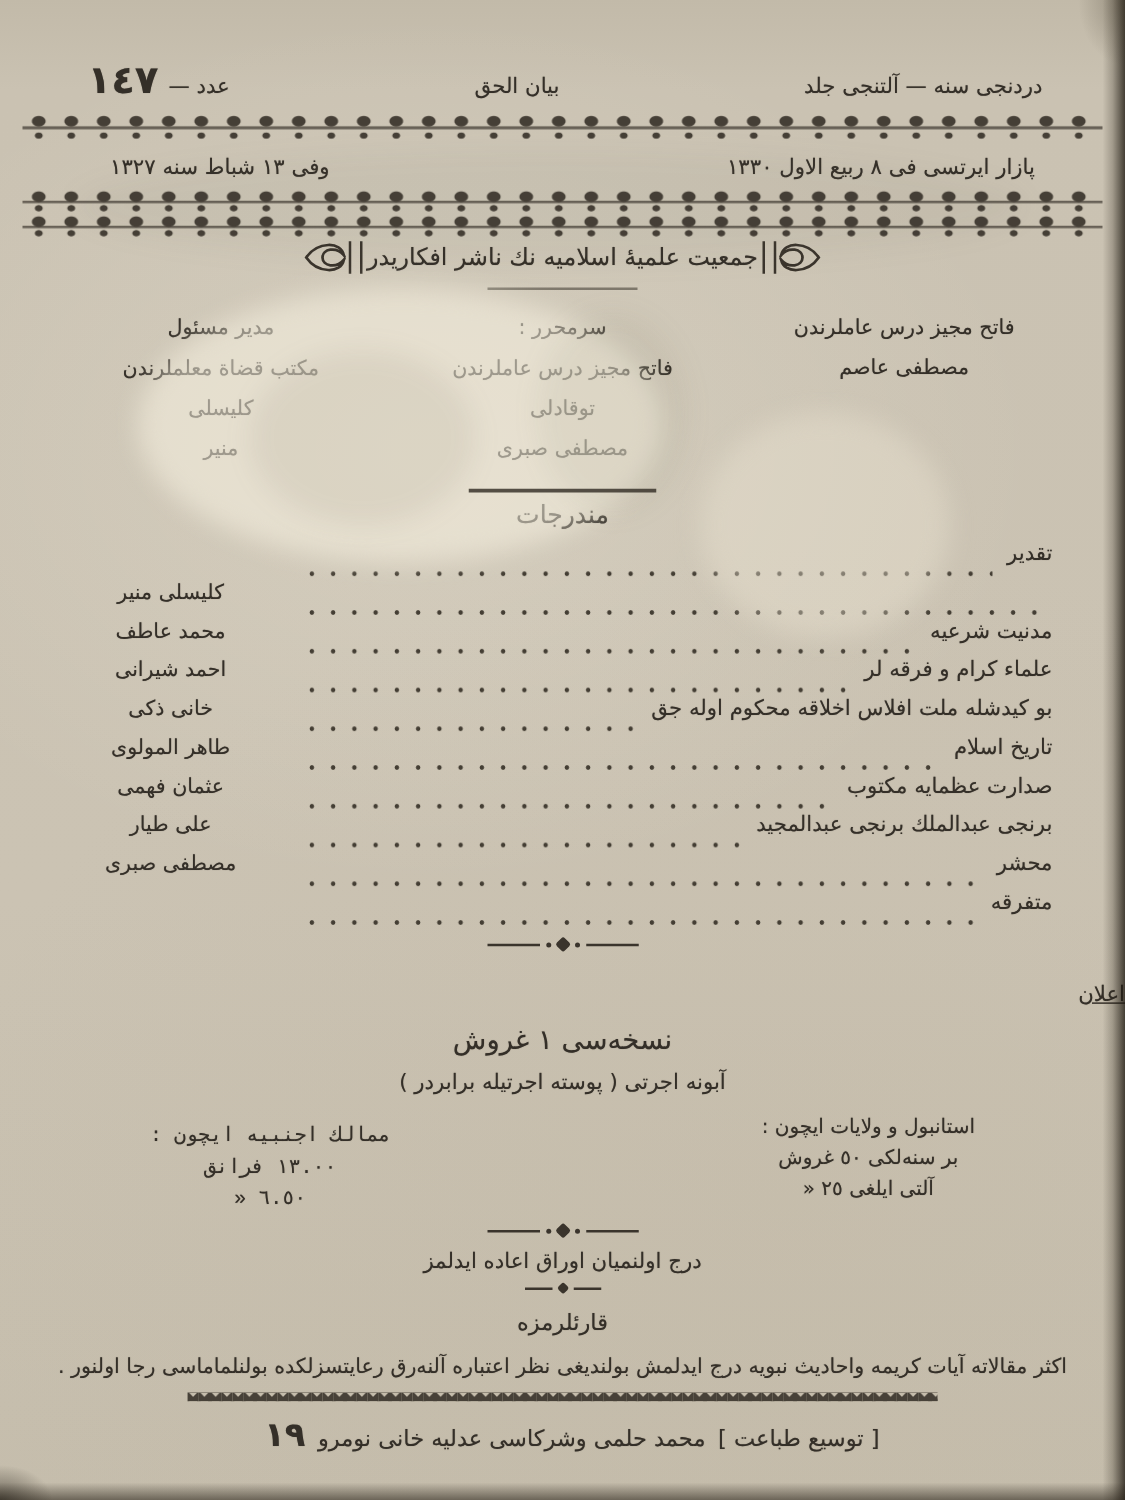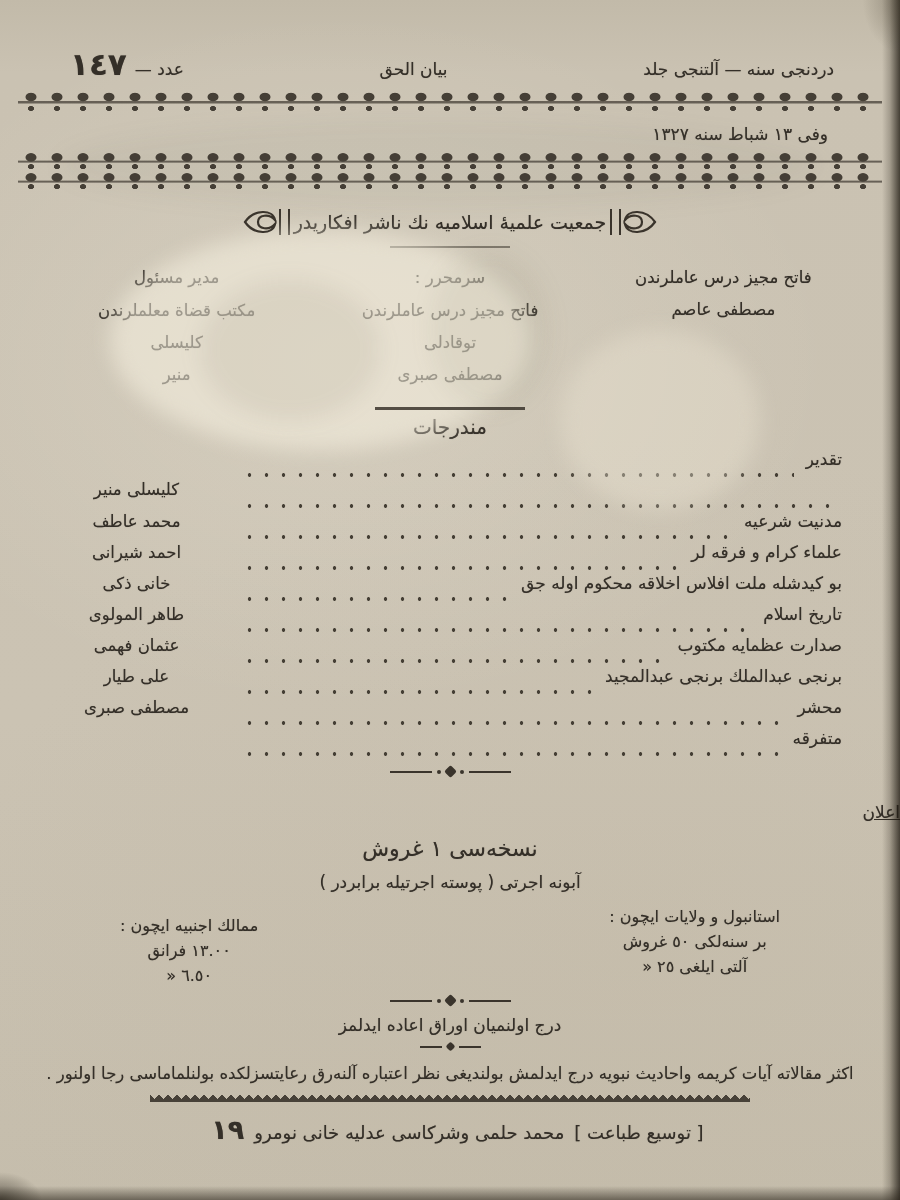--- a/index.html
+++ b/index.html
@@ -56,21 +56,21 @@
   }
   .ornament-band.double{
     height:40px;
     background-size:26px 20px,26px 20px,13px 20px;
   }
 
   .date-row{display:flex;justify-content:space-between;align-items:baseline;
     padding:10px 72px 0 88px;font-size:17px;}
 
   
-  .subtitle-row{display:flex;justify-content:center;align-items:center;gap:0;margin-top:16px;}
+  .subtitle-row{display:flex;justify-content:center;align-items:center;gap:0;}
   .dbar{width:7px;height:26px;border-left:2px solid #3a342c;border-right:2px solid #3a342c;}
   .subtitle-text{font-size:19px;padding:0 4px;}
   .swirl{flex:0 0 auto;}
   .swirl.mirror{transform:scaleX(-1);}
   .subrule{width:120px;height:2px;background:rgba(58,52,44,0.55);margin:9px auto 0;}
 
   
   .masthead{display:flex;justify-content:space-between;padding:14px 40px 0 40px;}
   .m-col{flex:1;text-align:center;font-size:16.5px;line-height:32px;}
   .m-col .role{margin-bottom:1px;}
@@ -94,21 +94,21 @@
   .fancy-divider.small .bar{width:22px;}
   .fancy-divider.small .diamond{width:7px;height:7px;}
 
   
   .ilan-heading{text-align:right;font-size:17px;margin-top:26px;text-decoration:underline;}
   .price-line{text-align:center;font-size:22px;margin-top:14px;letter-spacing:1px;}
   .subscription-line{text-align:center;font-size:17px;margin-top:11px;}
 
   .price-cols{display:flex;justify-content:space-between;padding:12px 120px 0 120px;}
   .price-col{text-align:center;font-size:16px;line-height:25px;}
-  .price-col.foreign{margin-top:9px;}
+  .price-col.foreign{margin-top:9px;font-family:Liberation Mono, monospace;}
 
   .return-notice{text-align:center;font-size:17px;margin-top:10px;}
   .readers-heading{text-align:center;font-size:18px;margin-top:14px;}
   .readers-text{text-align:center;font-size:16.5px;margin-top:14px;padding:0 24px;white-space:nowrap;}
 
   .zigzag{width:600px;height:7px;margin:12px auto 0;opacity:0.9;
     background:
       linear-gradient(45deg, #3a342c 5.5px, rgba(0,0,0,0) 0),
       linear-gradient(-45deg, #3a342c 5.5px, rgba(0,0,0,0) 0);
     background-size:9px 7px;background-repeat:repeat-x;}
@@ -135,20 +135,21 @@
     <div>بيان الحق</div>
     <div class="issue-no">
       <span>عدد —</span>
       <span class="big-num">١٤٧</span>
     </div>
   </div>
 
   <div class="ornament-band"></div>
 
   <div class="date-row ink">
+    <div>پازار ايرتسى  فى ٨ ربيع الاول ١٣٣٠</div>
     <div>وفى ١٣ شباط سنه ١٣٢٧</div>
   </div>
 
   <div class="ornament-band double"></div>
 
   <div class="subtitle-row ink">
     <svg class="swirl" width="36" height="30" viewBox="0 0 36 30">
       <path d="M34 15c-9-13-28-13-30-2 6-7 17-5 17 2s-11 9-17 2c2 11 21 11 30-2z" fill="none" stroke="#3a342c" stroke-width="2.2"></path>
     </svg>
     <span class="dbar"></span>
@@ -268,20 +269,21 @@
   </div>
 
   <div class="return-notice ink">درج اولنميان اوراق اعاده ايدلمز</div>
 
   <div class="fancy-divider small">
     <span class="bar"></span>
       <span class="diamond"></span>
       <span class="bar"></span>
   </div>
 
+  <div class="readers-heading ink">قارئلرمزه</div>
   <div class="readers-text ink">اكثر مقالاته آيات كريمه واحاديث نبويه درج ايدلمش بولنديغى نظر اعتباره آلنه‌رق رعايتسزلكده بولنلماماسى رجا اولنور .</div>
 
   <div class="zigzag"></div>
 
   <div class="imprint ink">
     <span>[ توسيع طباعت ]</span>
     <span>محمد حلمى وشركاسى عدليه خانى نومرو</span>
     <span class="big-num">١٩</span>
   </div>
 

